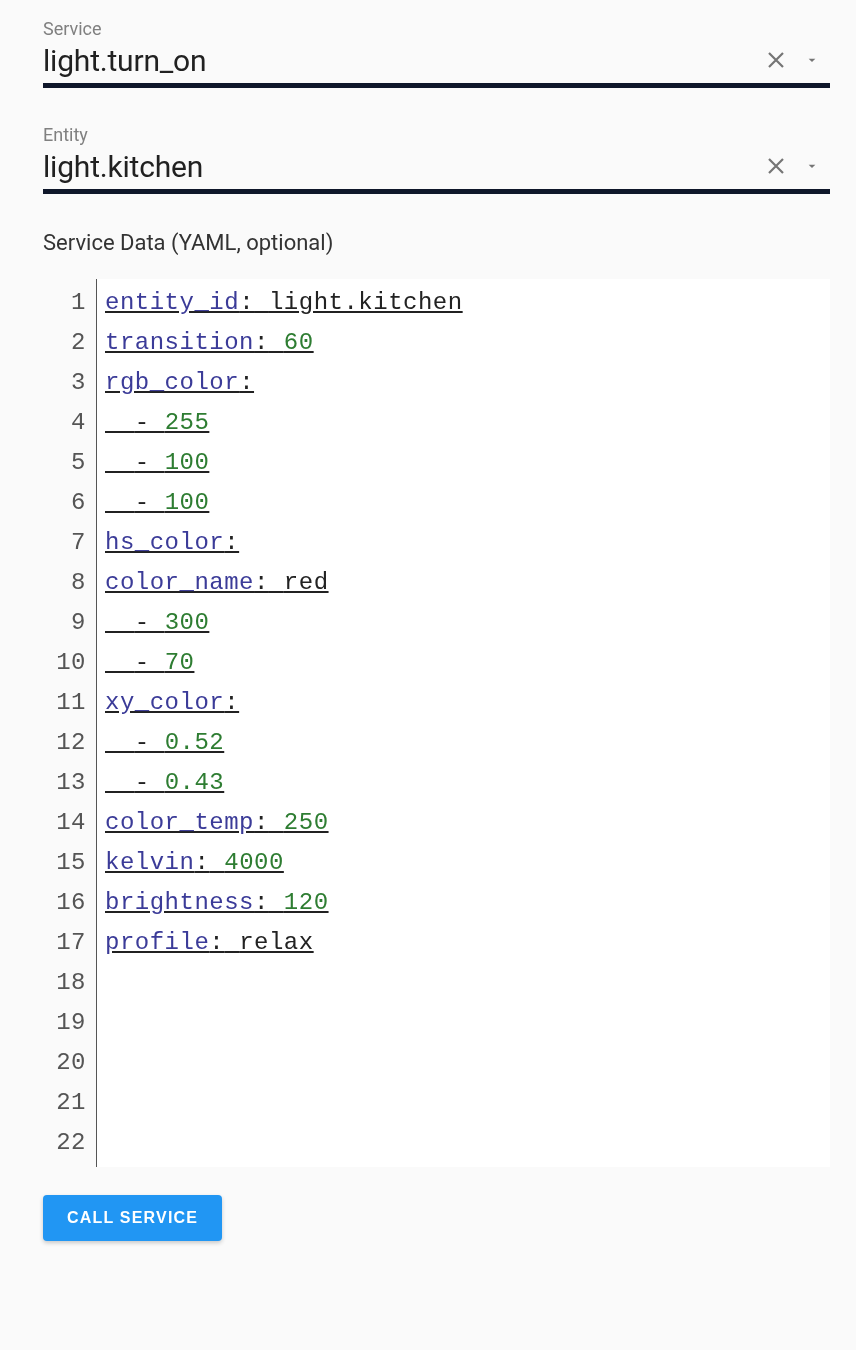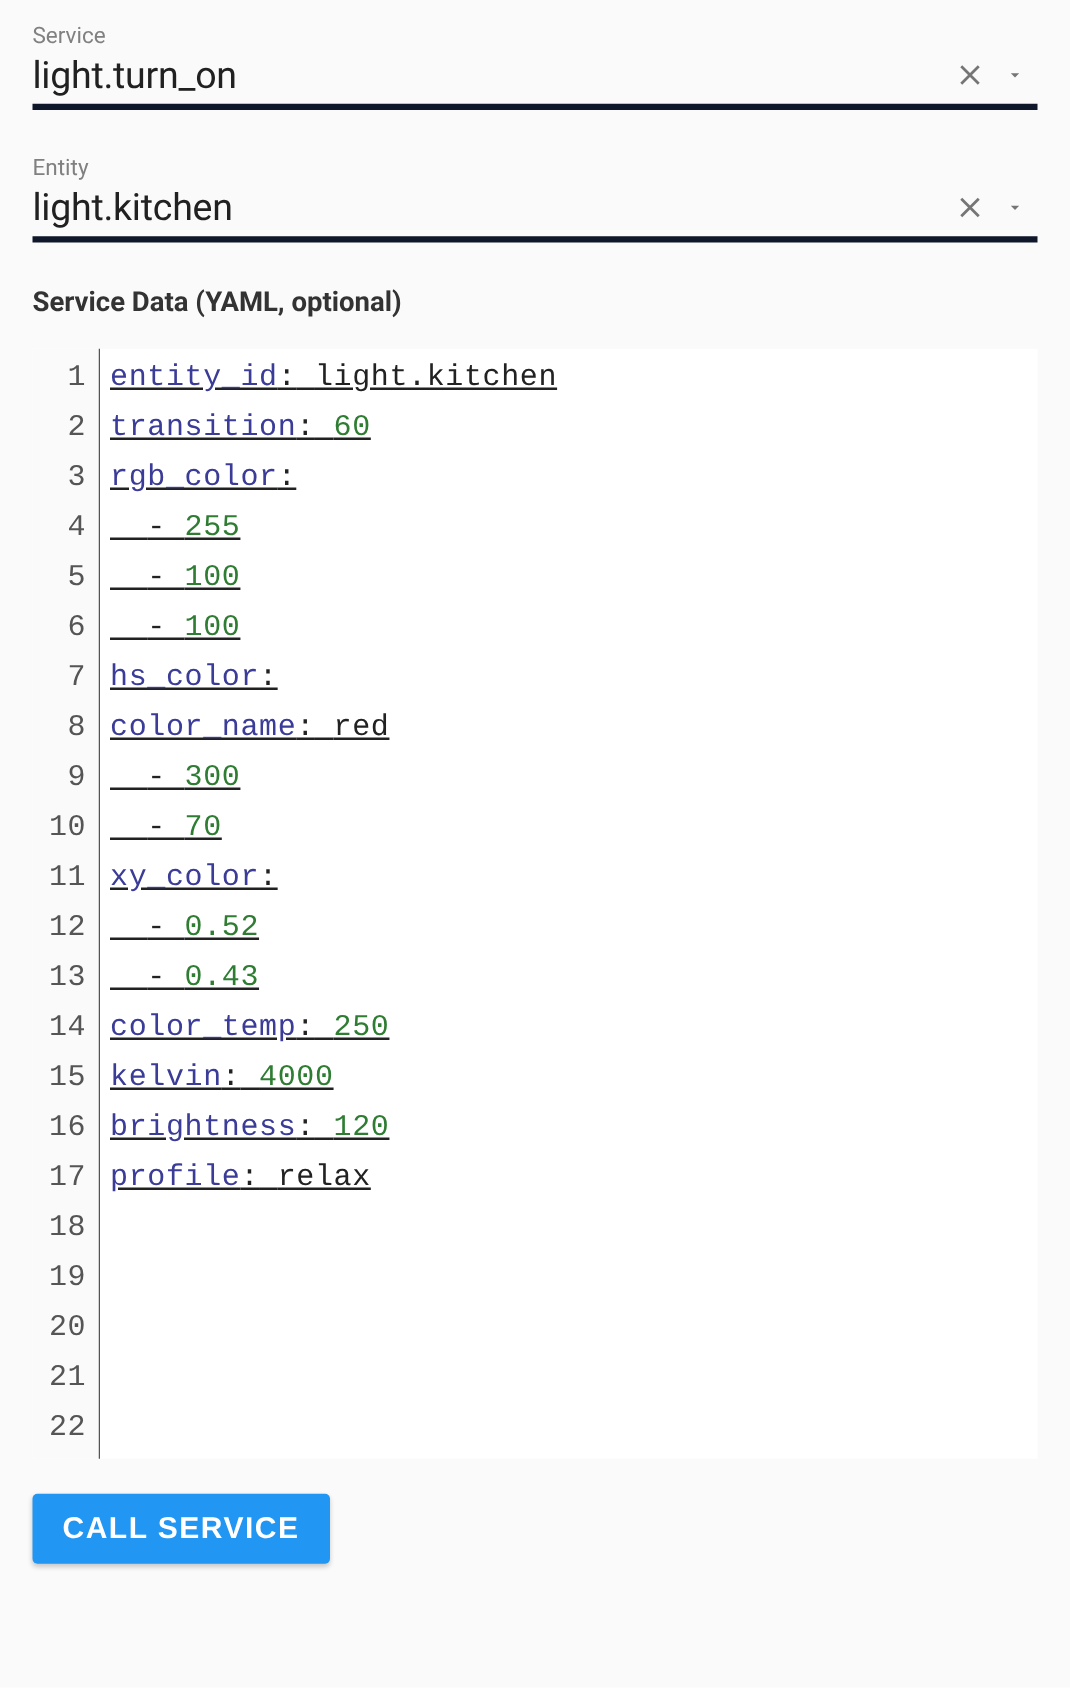--- a/index.html
+++ b/index.html
@@ -3,21 +3,21 @@
 <meta charset="utf-8">
 <style>
   * { box-sizing: border-box; }
   html, body {
     margin: 0; padding: 0;
     background: #fafafa;
     font-family: -apple-system, BlinkMacSystemFont, "Segoe UI", Roboto, "Helvetica Neue", Arial, sans-serif;
     color: #212121;
     width: 856px;
   }
-  .page { padding: 18px 26px 30px 26px; }
+  .page { padding: 18px 26px 30px 43px; }
   .field { margin-bottom: 36px; position: relative; }
   .field-label {
     font-size: 18px; color: #808080; margin-bottom: 4px;
     font-weight: 400;
   }
   .field-row {
     display: flex; align-items: flex-start;
     border-bottom: 5px solid #0f172a;
     padding-bottom: 4px;
   }
@@ -32,21 +32,21 @@
   .icon-btn {
     width: 36px; height: 36px;
     display: flex; align-items: center; justify-content: center;
     color: #757575;
     cursor: pointer;
     background: transparent; border: none;
     padding: 0;
   }
   .section-label {
     font-size: 22px; color: #333; margin-top: 24px; margin-bottom: 24px;
-    font-weight: 700;
+    font-weight: 400;
   }
   .editor {
     background: #fff;
     font-family: "SFMono-Regular", Consolas, "Liberation Mono", Menlo, Courier, monospace;
     font-size: 24px;
     line-height: 40px;
     margin-left: 0;
     display: flex;
     letter-spacing: 0.5px;
   }
@@ -69,21 +69,21 @@
   .tok-key { color: #3b3b98; }   
   .tok-punc { color: #222; }
   .tok-num { color: #2e7d32; }   
   .tok-val { color: #222; }
   .tok-dash { color: #222; }
   .btn {
     margin-top: 28px;
     background: #2196f3; color: #fff;
     border: none; border-radius: 4px;
     padding: 14px 24px;
-    font-size: 24px; font-weight: 600;
+    font-size: 16px; font-weight: 600;
     letter-spacing: 1.2px; cursor: pointer;
     box-shadow: 0 2px 4px rgba(0,0,0,0.2);
   }
 </style>
 </head>
 <body>
 
 <div class="page">
 
   <div class="field">

